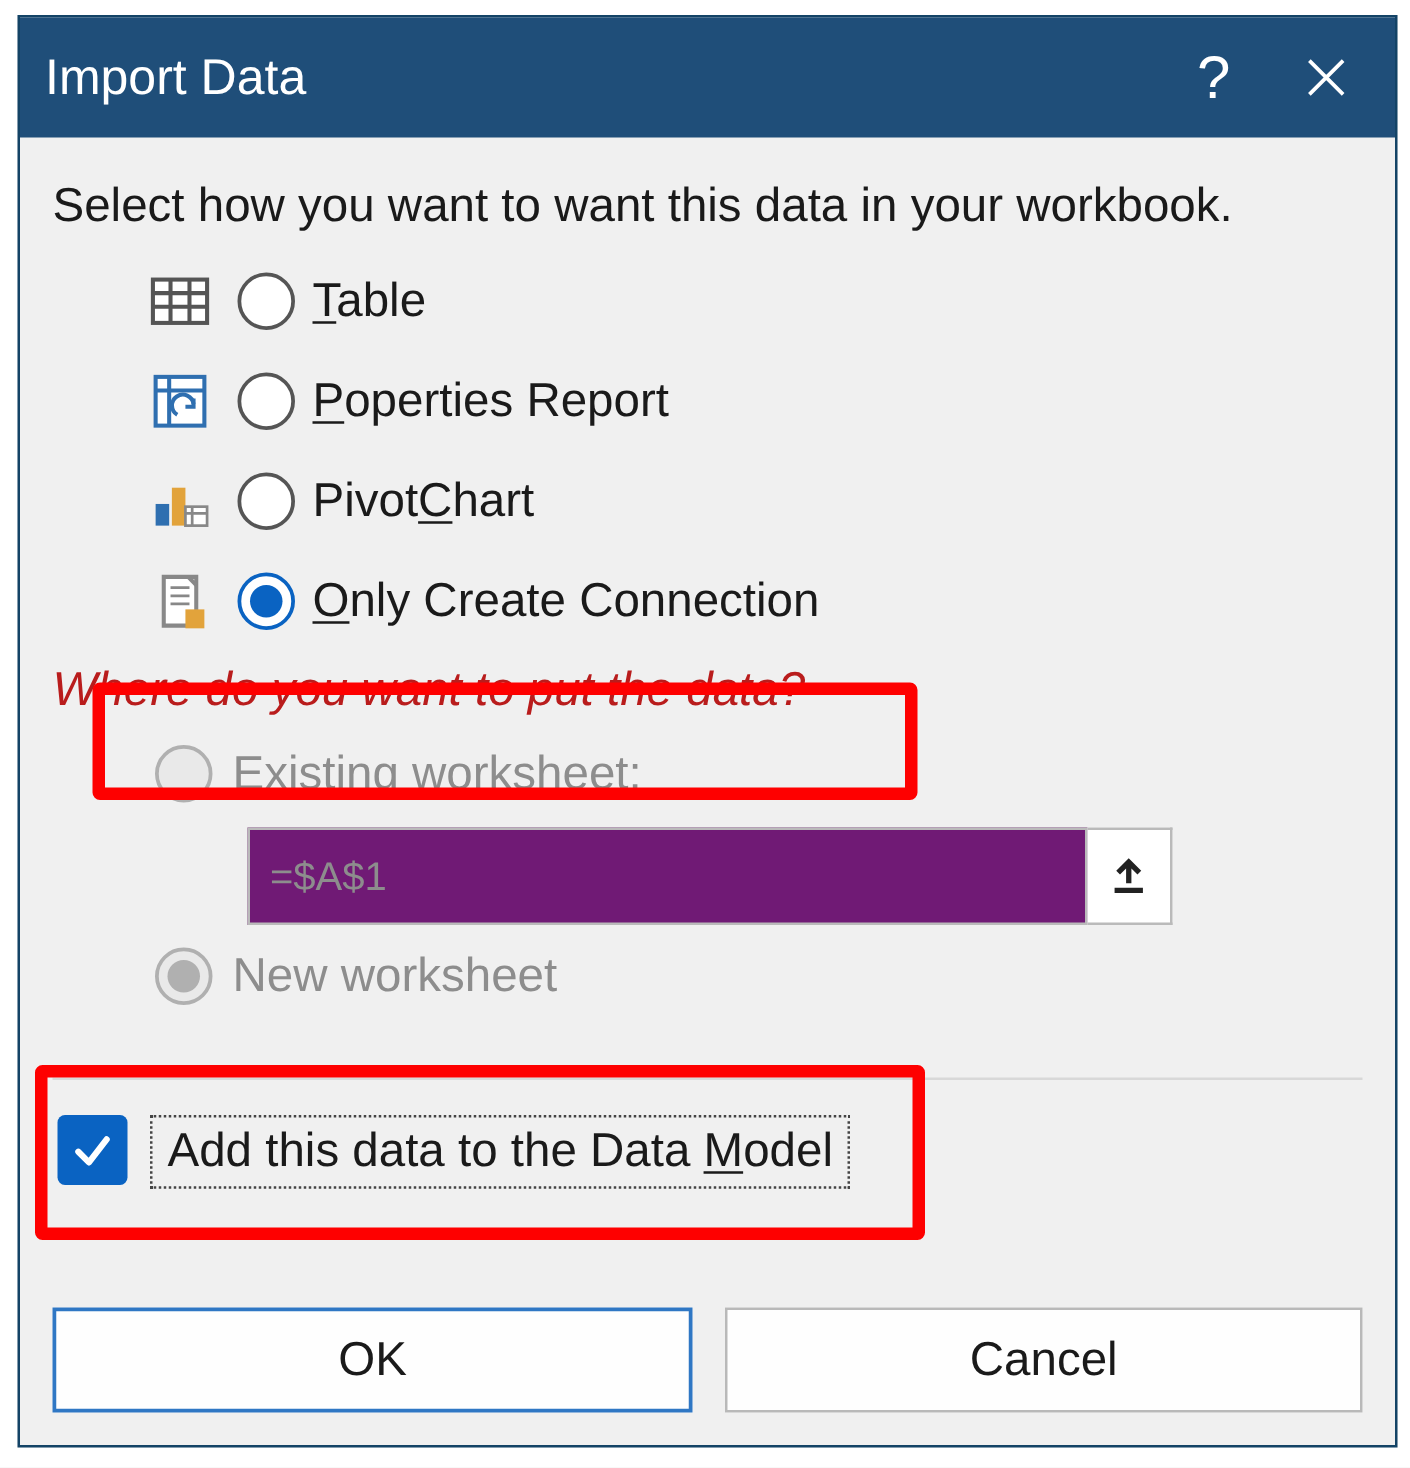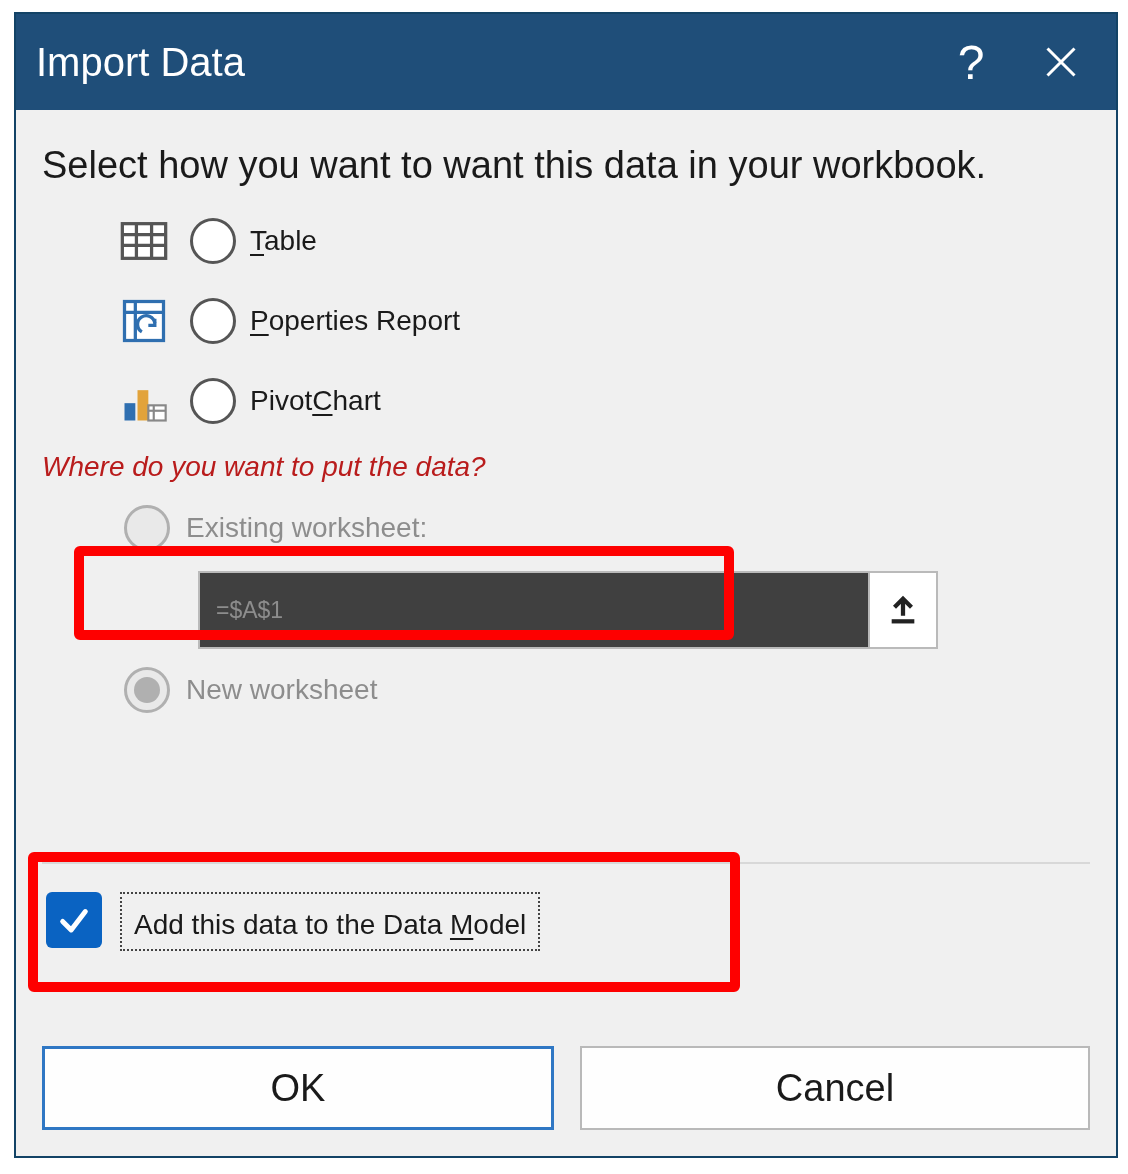--- a/index.html
+++ b/index.html
@@ -73,43 +73,43 @@
   .radio.disabled {
     background:#e9e9e9;
     border-color:#b0b0b0;
   }
   .radio.disabled.seldisabled .dot {
     width:26px; height:26px;
     background:#b0b0b0;
     border-radius:50%;
   }
   .lbl {
-    font-size:28px;
+    font-size:38px;
   }
   .lbl.disabled { color:#8d8d8d; }
   .lbl .ul { text-decoration: underline; text-decoration-thickness:2px; text-underline-offset:4px; }
 
   .where-row {
     display:flex; align-items:center;
     height:74px;
     padding-left:76px;
     gap:16px;
   }
   .ref-row {
     display:flex; align-items:stretch;
     height:78px;
     margin:6px 0 4px 156px;
     width:740px;
   }
   .ref-input {
     flex:1;
     border:2px solid #bababa;
-    background:#404040;
+    background:#701a75;
     color:#8d8d8d;
-    font-size:23px;
+    font-size:32px;
     padding:0 16px;
   }
   .ref-btn {
     width:68px;
     border:2px solid #bababa;
     border-left:none;
     background:#fff;
     display:flex; align-items:center; justify-content:center;
     cursor:pointer;
   }
@@ -232,20 +232,36 @@
             <rect x="18" y="14" width="10" height="28" fill="#e2a33b"></rect>
             <rect x="28" y="28" width="16" height="14" fill="#fff" stroke="#888" stroke-width="2"></rect>
             <line x1="28" y1="33" x2="44" y2="33" stroke="#888" stroke-width="2"></line>
             <line x1="33" y1="28" x2="33" y2="42" stroke="#888" stroke-width="2"></line>
           </svg>
       </span>
       <span class="radio"></span>
       <span class="lbl"><span>Pivot</span><span class="ul">C</span><span>hart</span></span>
     </div>
 
+    <div class="opt-row">
+      <span class="ico">
+        <svg viewBox="0 0 48 48">
+            <path d="M12 6 H36 V42 H12 Z" fill="#fff" stroke="#888" stroke-width="3"></path>
+            <path d="M30 6 L36 12" fill="none" stroke="#888" stroke-width="3"></path>
+            <line x1="17" y1="14" x2="31" y2="14" stroke="#888" stroke-width="2"></line>
+            <line x1="17" y1="20" x2="31" y2="20" stroke="#888" stroke-width="2"></line>
+            <line x1="17" y1="26" x2="31" y2="26" stroke="#888" stroke-width="2"></line>
+            <rect x="28" y="30" width="14" height="14" fill="#e2a33b"></rect>
+          </svg>
+      </span>
+      <span class="radio selected">
+          <span class="dot"></span>
+        </span>
+      <span class="lbl"><span></span><span class="ul">O</span><span>nly Create Connection</span></span>
+    </div>
 
     <div class="prompt2 lbl disabled" style="color:#b91c1c;font-style:italic;">Where do you want to put the data?</div>
 
     <div class="where-row">
       <span class="radio disabled"></span>
       <span class="lbl disabled">Existing worksheet:</span>
     </div>
 
     <div class="ref-row">
       <div class="ref-input" style="display:flex;align-items:center;">

